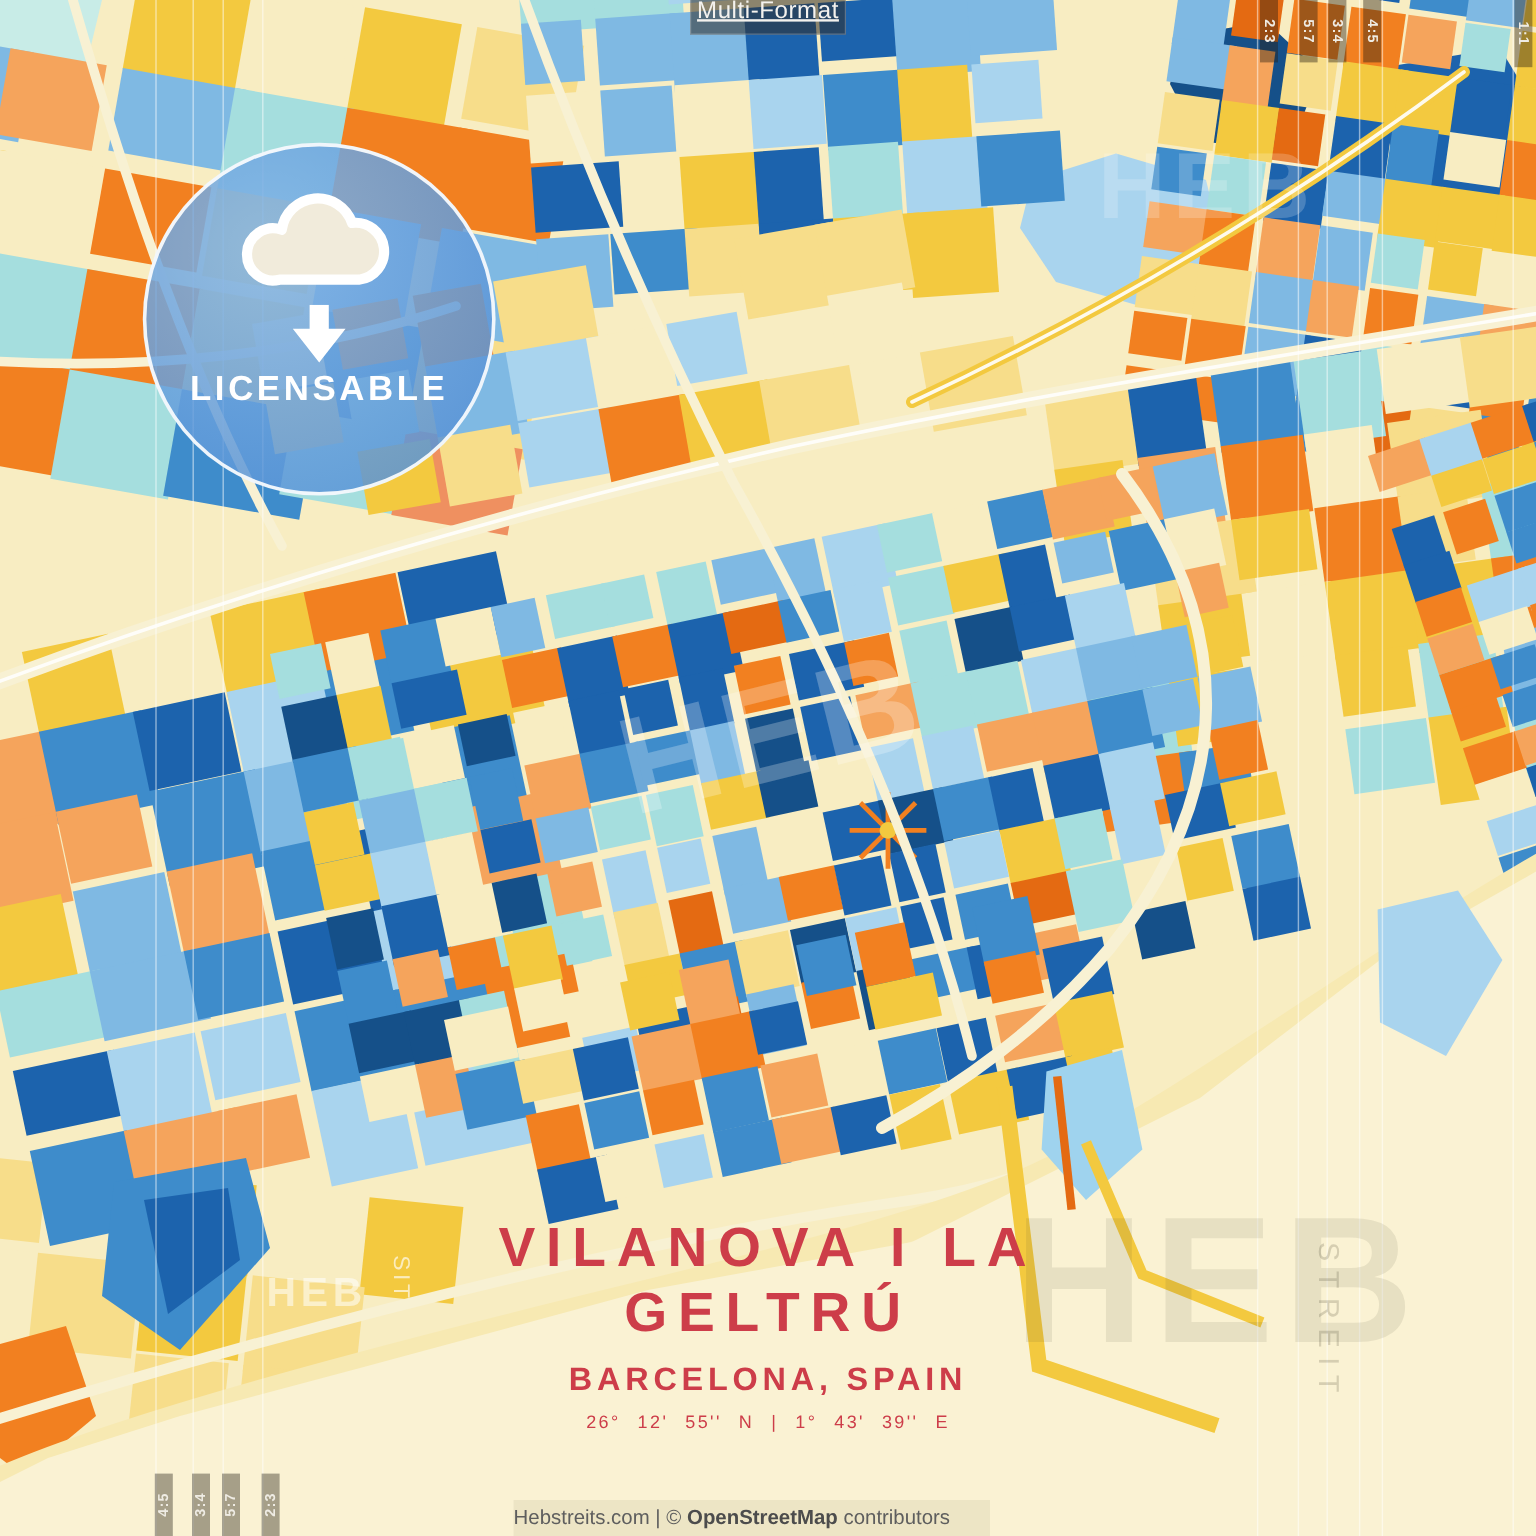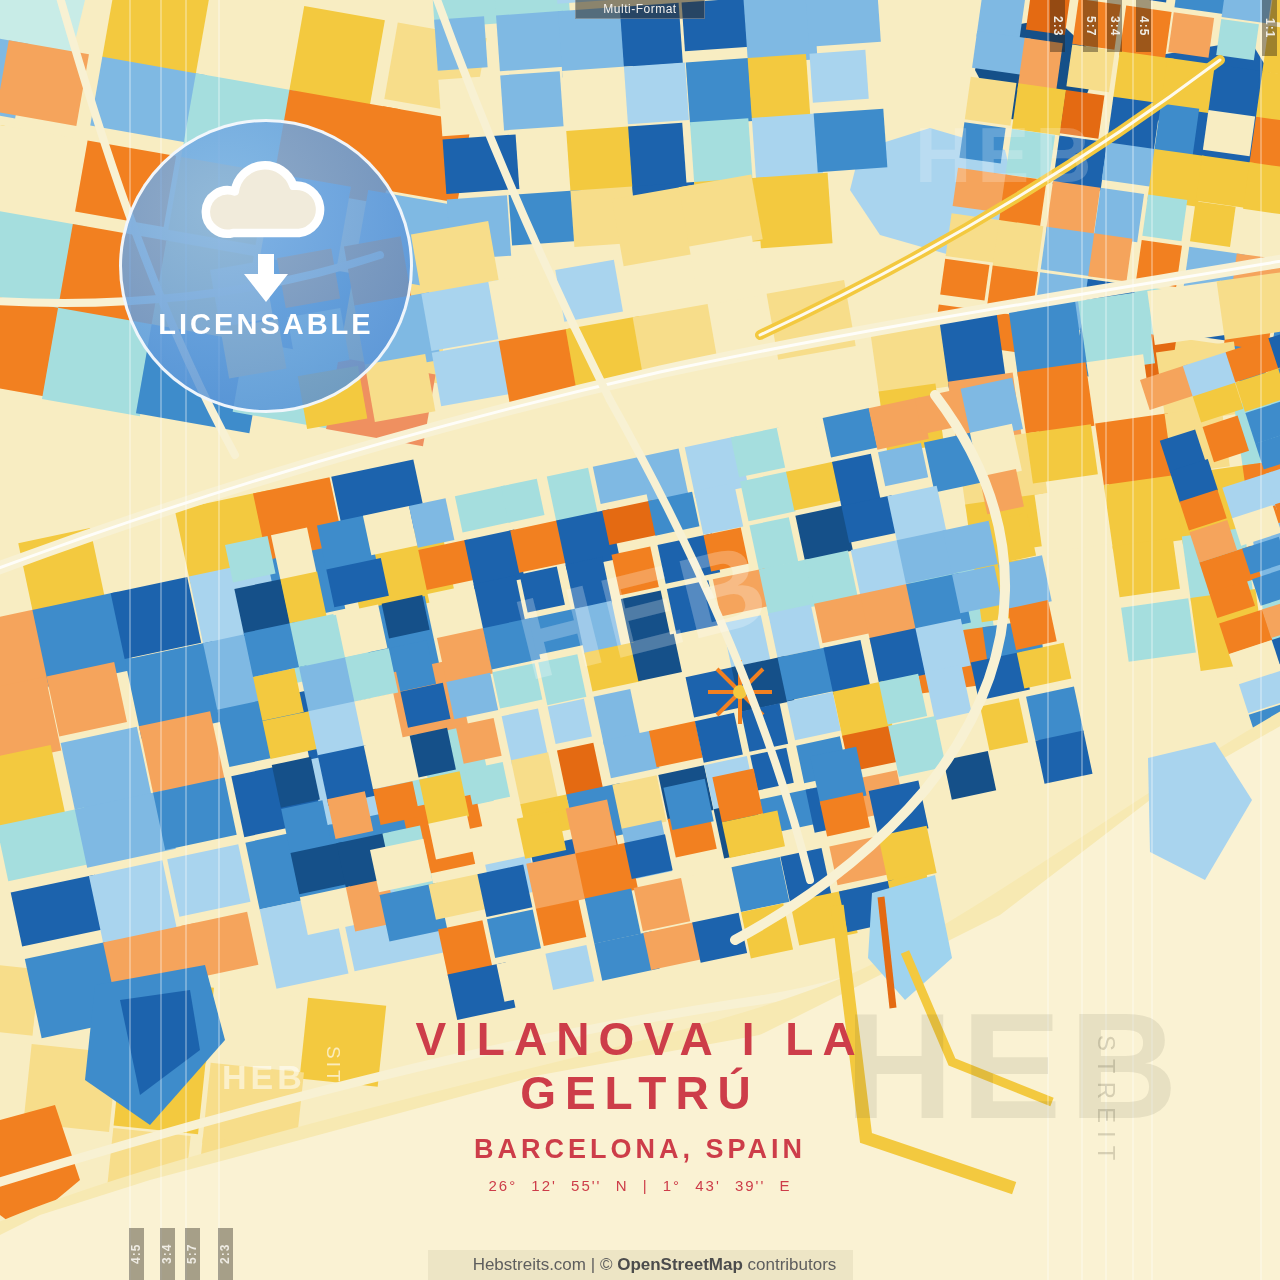--- a/index.html
+++ b/index.html
@@ -13,23 +13,23 @@
   .wm-streit{left:1092px;top:1035px;font-size:24px;font-weight:400;letter-spacing:8px;
              color:rgba(70,65,45,.20);writing-mode:vertical-rl;}
   .wm-center{left:515px;top:545px;font-size:115px;letter-spacing:4px;
              color:rgba(255,255,255,.25);transform:rotate(-14deg);}
   .wm-topright{left:915px;top:110px;font-size:78px;color:rgba(255,255,255,.20);letter-spacing:6px;}
   .wm-sit{left:322px;top:1046px;font-size:19px;font-weight:400;letter-spacing:3px;
           color:rgba(255,255,255,.65);writing-mode:vertical-rl;}
   .wm-smallheb{left:222px;top:1058px;font-size:34px;letter-spacing:4px;color:rgba(255,255,255,.55);}
 
   
-  .format-pill{position:absolute;left:575px;top:0;width:130px;height:19px;
+  .format-pill{position:absolute;left:575px;top:0;width:130px;height:29px;
     background:rgba(50,46,40,.55);border:1px solid rgba(255,255,255,.25);border-top:none;
-    color:#f4f2ee;font-size:12px;line-height:18px;text-align:center;letter-spacing:.5px;box-sizing:border-box;}
+    color:#f4f2ee;font-size:20px;line-height:18px;text-align:center;letter-spacing:.5px;box-sizing:border-box;text-decoration:underline;}
 
   
   .tab-v{position:absolute;top:0;width:15px;height:52px;background:rgba(40,32,20,.42);
     color:#efece4;font-size:12px;font-weight:700;letter-spacing:1px;
     writing-mode:vertical-rl;text-align:center;line-height:15px;}
   .tab-vb{position:absolute;bottom:0;width:15px;height:52px;background:rgba(40,35,25,.40);
     color:#efece4;font-size:12px;font-weight:700;letter-spacing:1px;
     writing-mode:vertical-rl;transform:rotate(180deg);text-align:center;line-height:15px;}
 
   
@@ -42,22 +42,22 @@
   .badge .badge-label{margin-top:4px;color:#fff;font-size:29px;font-weight:700;letter-spacing:3px;}
 
   
   .title-wrap{position:absolute;left:290px;top:1012px;width:700px;text-align:center;color:#cd3d49;}
   .title-line{font-size:46px;font-weight:700;letter-spacing:9px;line-height:54px;margin:0;}
   .title-sub{font-size:27px;font-weight:700;letter-spacing:4px;margin-top:14px;}
   .title-coords{font-size:15px;font-weight:400;letter-spacing:2px;word-spacing:8px;margin-top:12px;}
 
   
   .footer{position:absolute;left:428px;top:1250px;width:397px;height:30px;
-    background:rgba(90,80,40,.08);text-align:center;color:#5e5e5e;
-    font-size:17px;line-height:30px;padding-left:28px;}
+    background:rgba(90,80,40,.08);text-align:left;color:#5e5e5e;
+    font-size:17px;line-height:30px;}
   .footer .b{font-weight:700;color:#4c4c4c;}
 </style>
 </head>
 <body>
 
 <div class="stage">
 
   <svg class="map" viewBox="0 0 1280 1280">
     <rect x="0" y="0" width="1280" height="1280" fill="#f8edc2"></rect>
 

